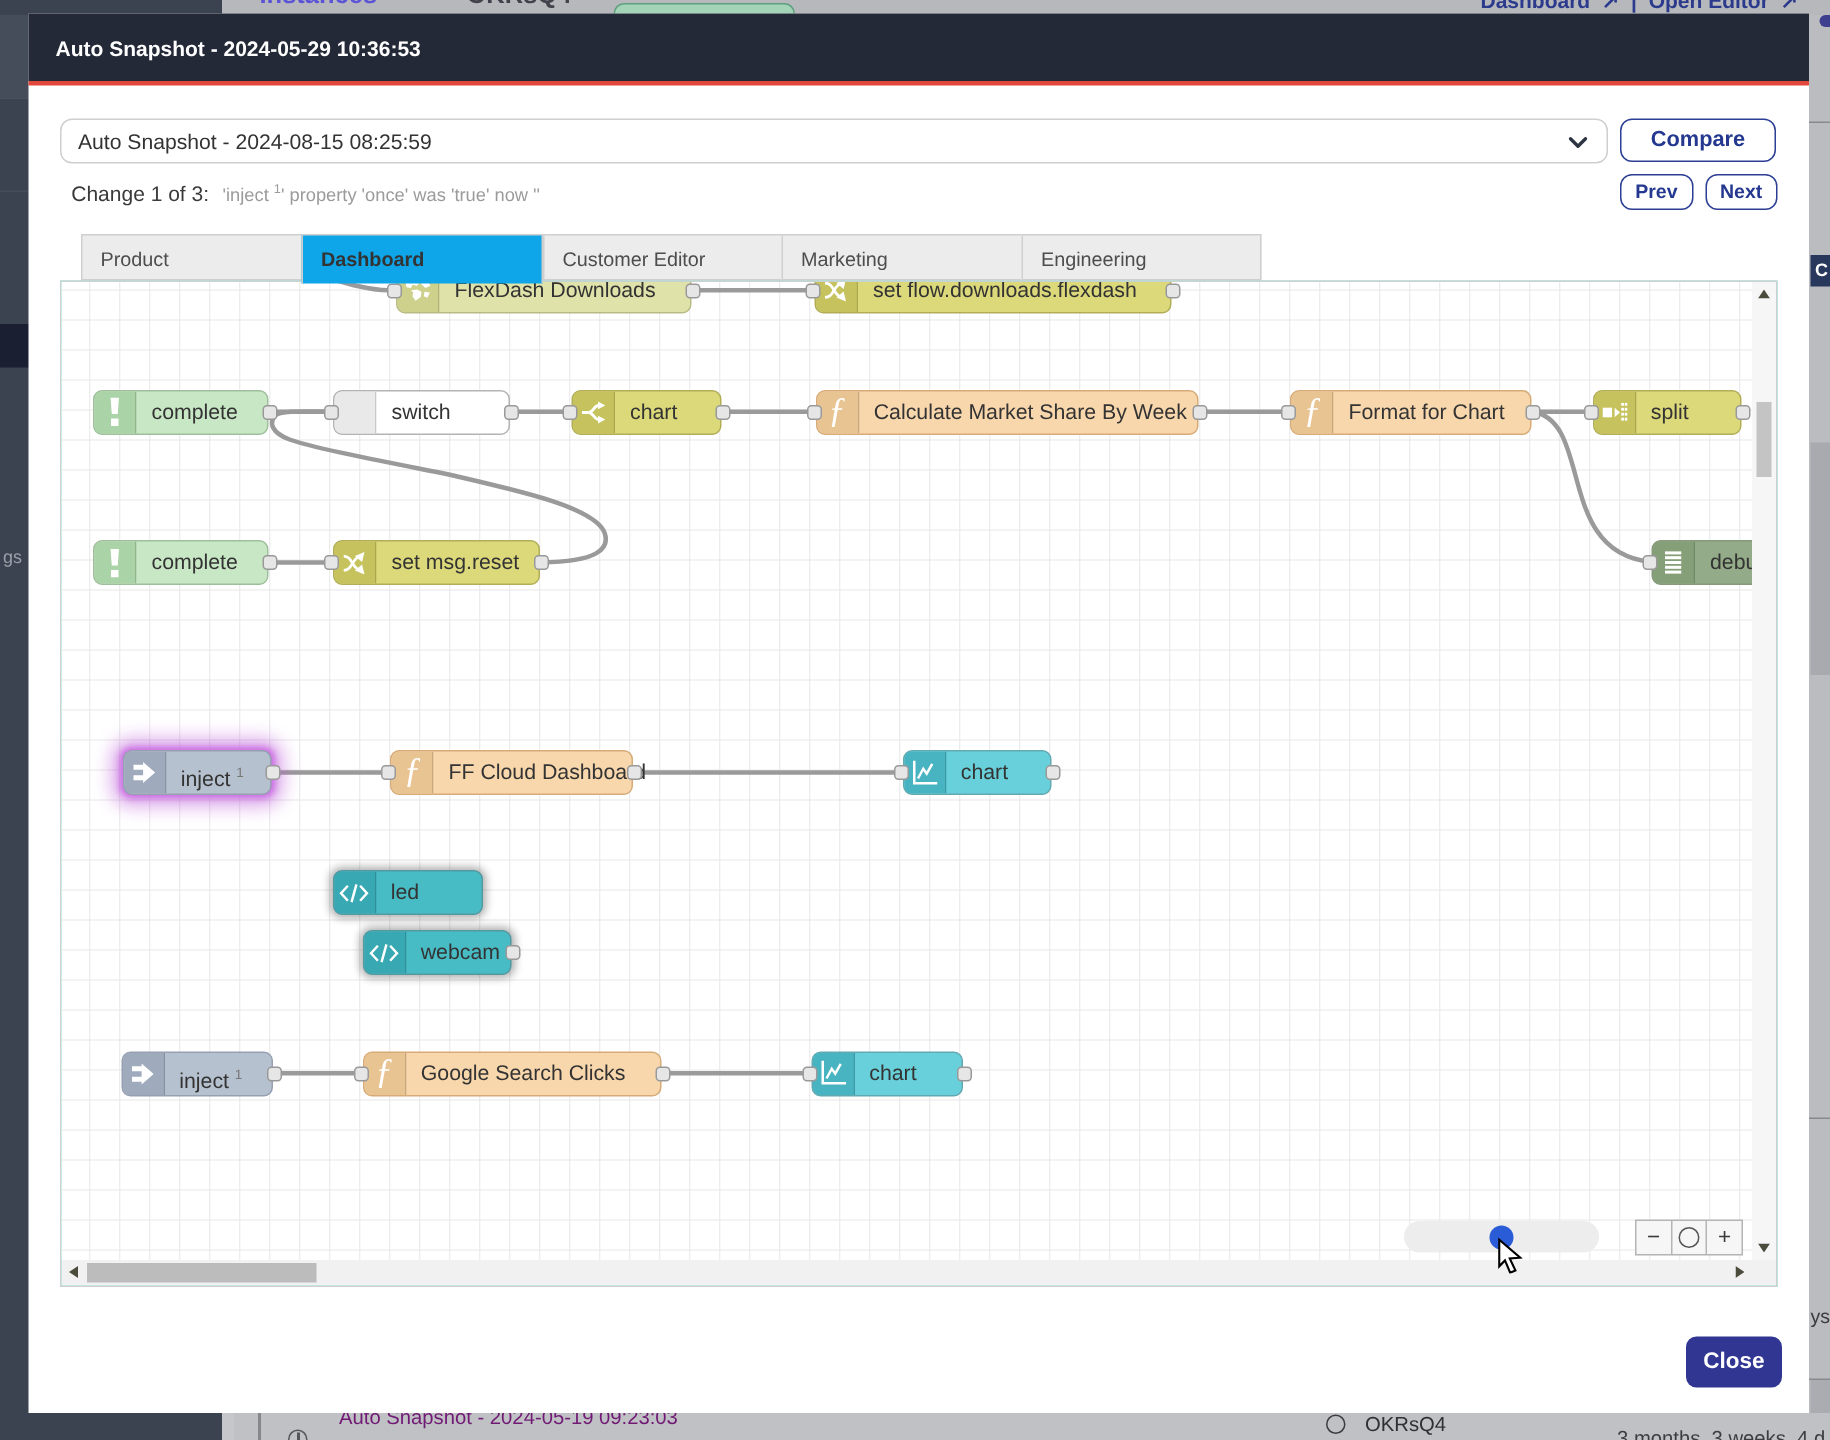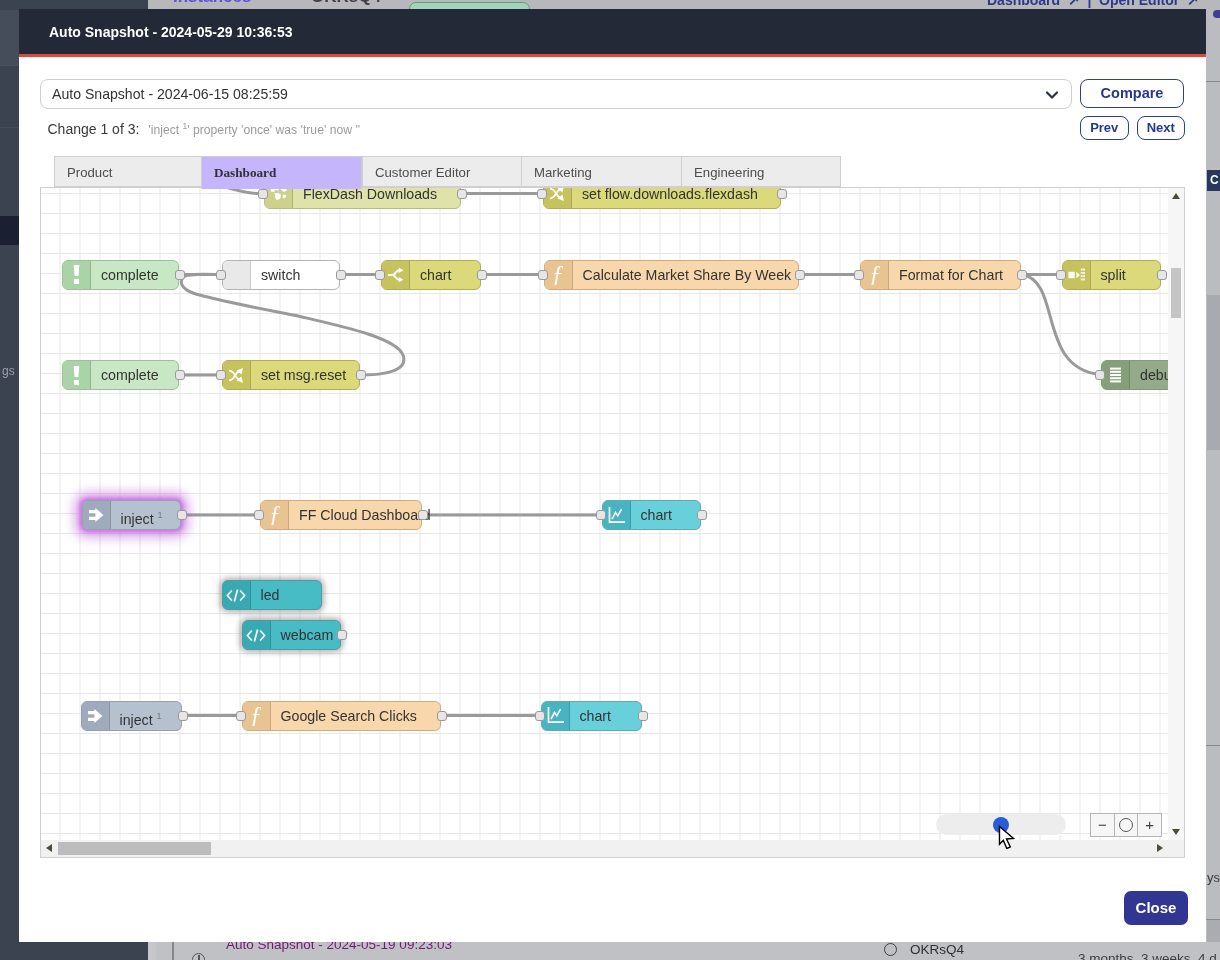--- a/index.html
+++ b/index.html
@@ -9,41 +9,41 @@
 #nav { left:148px; top:0; width:1072px; height:10px; background:#b7b8bc; overflow:hidden; }
 #nav .t { position:absolute; top:-13px; font-size:17px; font-weight:bold; white-space:nowrap; }
 #sidebar { left:0; top:0; width:148px; height:960px; background:#3b4250; }
 #botstrip { left:148px; top:942px; width:1072px; height:18px; background:#c0c1c4; overflow:hidden; }
 #rightstrip { left:1206px; top:10px; width:14px; height:932px; background:#bbbcc0; overflow:hidden; }
 
 
 #modal { left:19px; top:9px; width:1187px; height:933px; background:#fff;
   }
 #mhead { left:0; top:0; width:1187px; height:45px; background:#232936; }
-#mhead h1 { font-size:14px; color:#fff; line-height:46px; padding-left:30px; font-weight:bold; }
+#mhead h1 { font-size:14px; color:#fff; line-height:46px; padding-left:18px; font-weight:bold; }
 #redline { left:0; top:45px; width:1187px; height:3px; background:#e2473c; }
 
 #sel { left:21px; top:69.5px; width:1032px; height:30px; border:1px solid #cfcfcf;
   border-radius:8px; background:#fff; }
 #sel span { position:absolute; left:11px; top:0; line-height:29px; font-size:14.1px; color:#333; }
 #sel svg { position:absolute; right:12px; top:8px; }
 .obtn { position:absolute; border:1.6px solid #2c3f94; border-radius:8px; background:#fff;
   color:#24388f; text-align:center; font-weight:bold; }
 #cmp { left:1061px; top:70px; width:104px; height:28.5px; font-size:14.5px; line-height:26px; }
 #prev { left:1061px; top:107px; width:48.5px; height:23.5px; font-size:13px; line-height:21px; }
 #next { left:1118px; top:107px; width:47.5px; height:23.5px; font-size:13px; line-height:21px; }
 #chg { left:28.5px; top:111.5px; font-size:14px; color:#3a3a3a; }
 #chg .gray { font-size:12.2px; color:#9b9b9b; padding-left:9px; }
 
 
 .tab { position:absolute; top:147px; height:31px; background:#ececec;
   border:1px solid #cfcfcf; border-right:none; color:#4d4d4d; font-size:13.2px;
   padding:7.5px 0 0 12px; }
 .tab.last { border-right:1px solid #cfcfcf; }
-.tab.active { background:#c4b5fd; border-bottom:none; height:33px; color:#333; font-weight:bold; z-index:3; border-right:1px solid #cfcfcf;font-family:Liberation Serif, serif; }
+.tab.active { background:#0ea5e9; border-bottom:none; height:33px; color:#333; font-weight:bold; z-index:3; border-right:1px solid #cfcfcf; }
 
 
 #cwrap { left:21px; top:178px; width:1145px; height:671px; border:1px solid #cfcfcf; background:#5eead4; }
 #cv { left:0; top:0; width:1127px; height:652px; overflow:hidden; background:#fff;
   background-image:linear-gradient(to right,#e7e7e7 1px,transparent 1px),
                    linear-gradient(to bottom,#e7e7e7 1px,transparent 1px);
   background-size:20px 20px; background-position:-1.5px 5px; }
 .wires { position:absolute; left:0; top:0; }
 .node { position:absolute; height:30px; border:1px solid; border-radius:6px; }
 .node .lb { position:absolute; left:38px; top:0; line-height:28px; font-size:14.2px; color:#333; white-space:nowrap; }
@@ -114,21 +114,21 @@
   <div class="abs" style="left:930px;top:9px;font-size:13.5px;color:#3c3d41">3 months, 3 weeks, 4 d</div>
 </div>
 
 <div class="abs" id="modal">
   <div class="abs" id="mhead">
       <h1>Auto Snapshot - 2024-05-29 10:36:53</h1>
     </div>
   <div class="abs" id="redline"></div>
 
   <div class="abs" id="sel">
-      <span>Auto Snapshot - 2024-06-15 08:25:59</span>
+      <span>Auto Snapshot - 2024-08-15 08:25:59</span>
     <svg width="14" height="14" viewBox="0 0 14 14">
         <path d="M2 4.5 7 9.5 12 4.5" stroke="#2b3440" stroke-width="2.2" fill="none" stroke-linecap="round" stroke-linejoin="round"></path>
       </svg>
   </div>
   <div class="obtn" id="cmp">Compare</div>
   <div class="abs" id="chg">Change 1 of 3:<span class="gray">'inject <sup style="font-size:8.5px">1</sup>' property 'once' was 'true' now ''</span></div>
   <div class="obtn" id="prev">Prev</div>
   <div class="obtn" id="next">Next</div>
 
   <div class="tab" style="left:35px;width:156px">Product</div>

